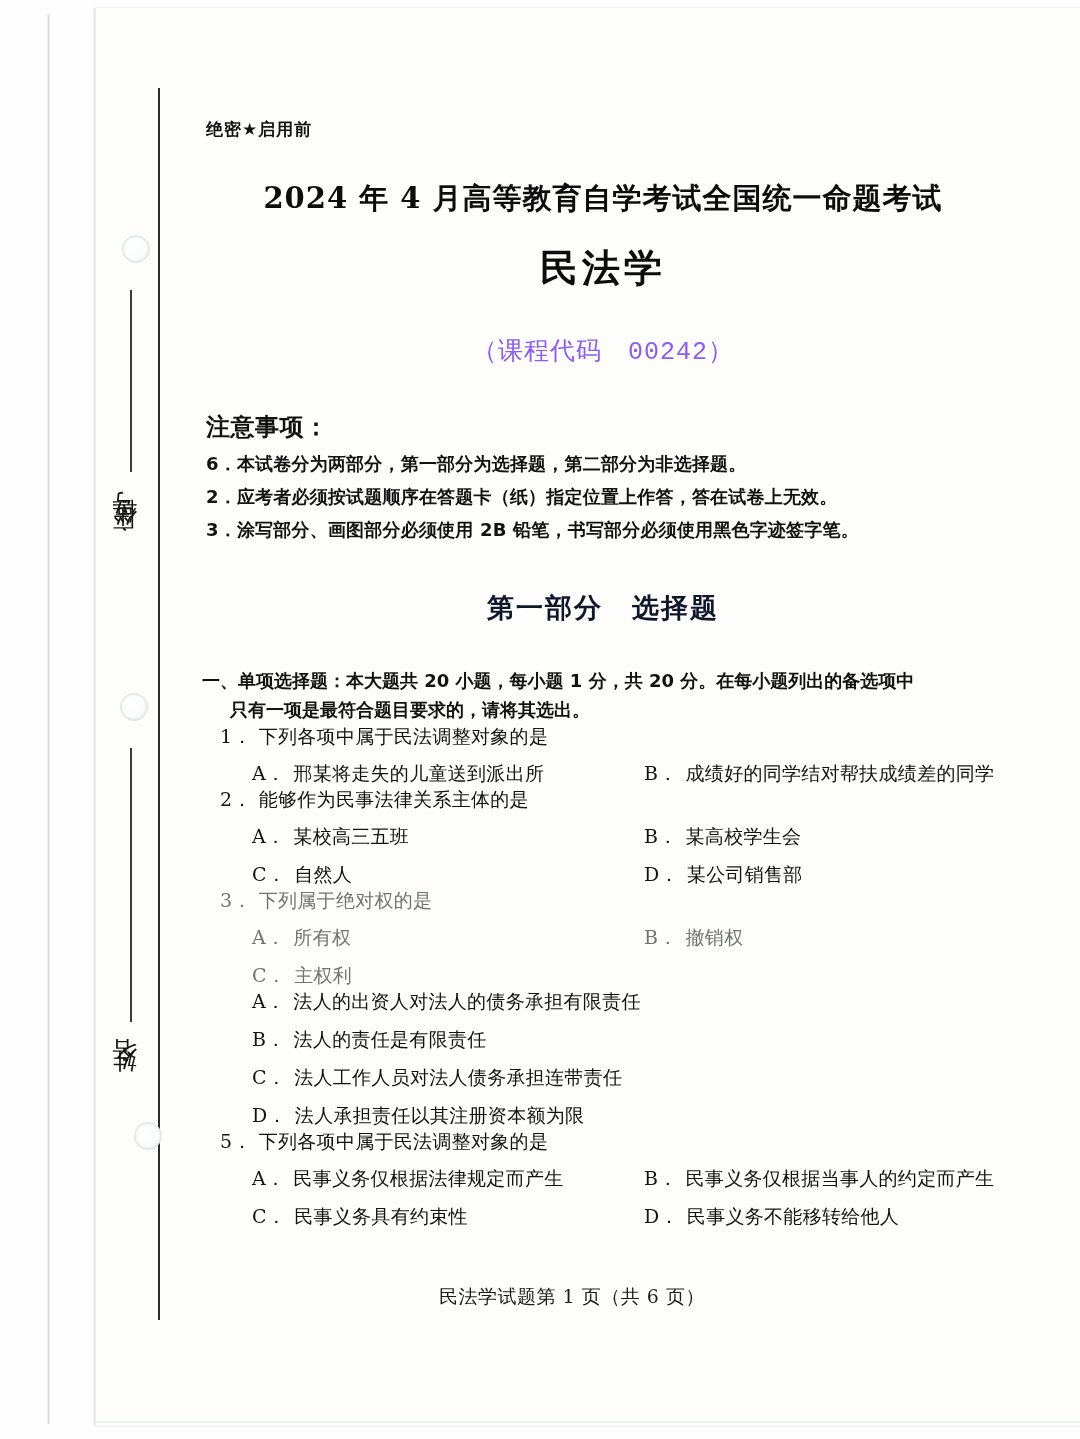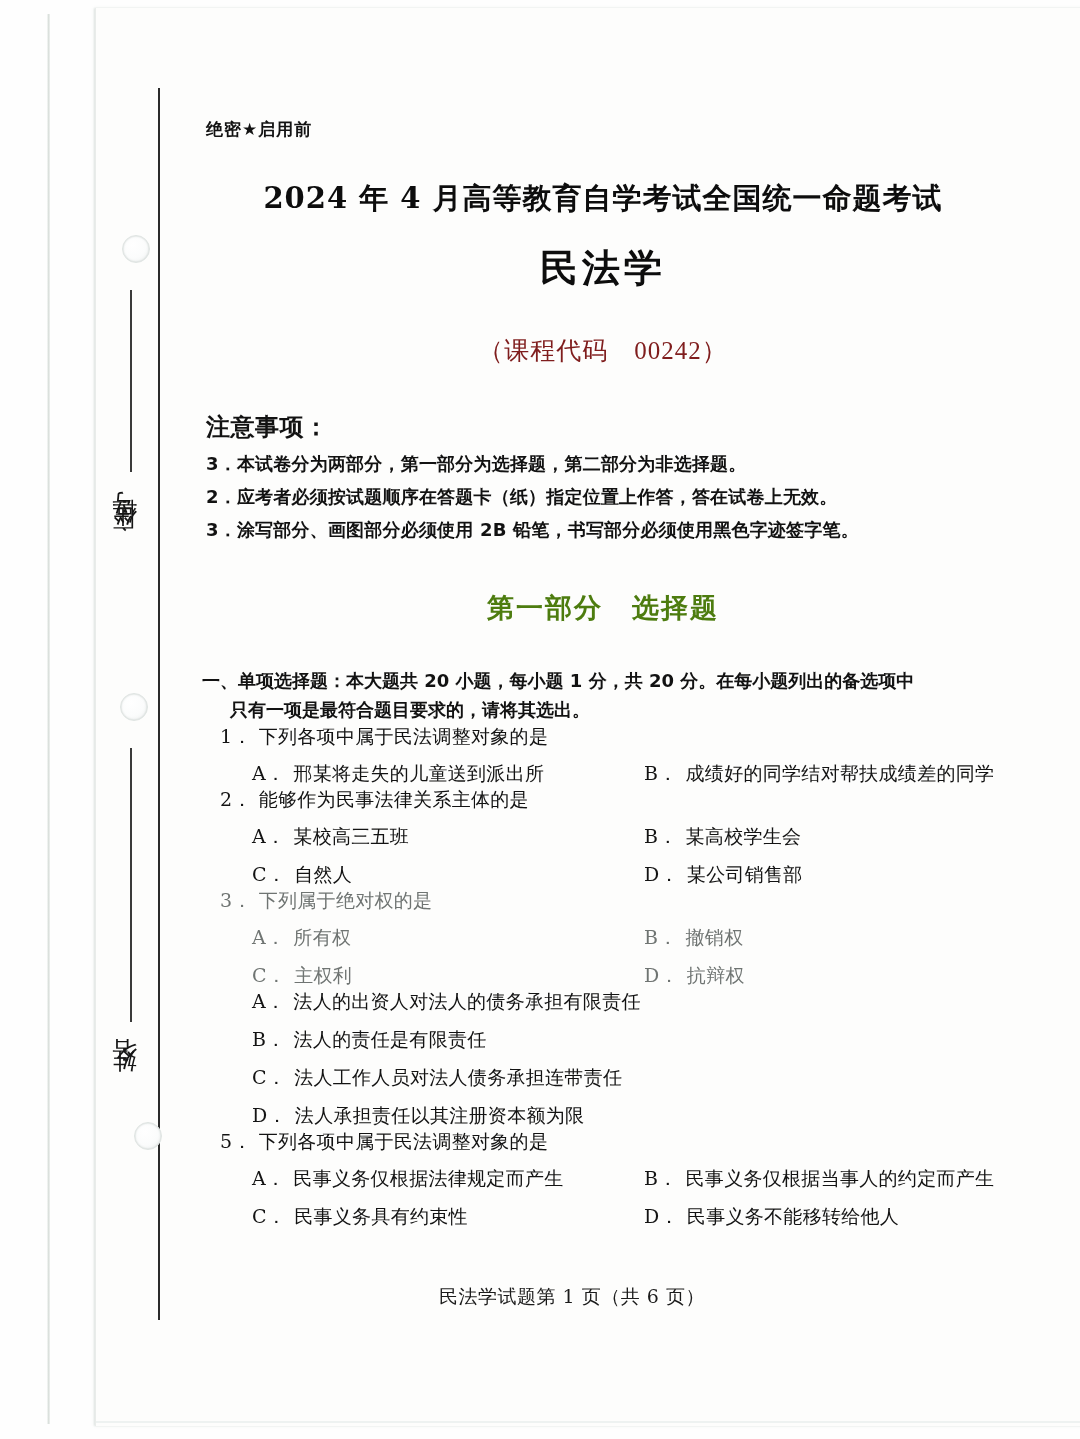--- a/index.html
+++ b/index.html
@@ -129,26 +129,26 @@
   .course-name {
     font-family: "DejaVu Serif", "Liberation Serif", serif;
     font-weight: bold;
     font-size: 38px;
     text-align: center;
     letter-spacing: 4px;
     margin: 24px 0 16px 0;
     color: #0d0d0d;
   }
   .course-code {
-    font-family: Liberation Serif, serif;
+    font-family: Liberation Mono, monospace;
     font-size: 25px;
     text-align: center;
     letter-spacing: 1px;
     margin: 40px 0 0 0;
-    color: #7f1d1d;
+    color: #8b5cf6;
   }
 
   .notice-block {
     margin: 44px 0 0 4px;
   }
   .notice-heading {
     font-family: "DejaVu Sans", "Liberation Sans", sans-serif;
     font-weight: bold;
     font-size: 24px;
     letter-spacing: 0.5px;
@@ -165,21 +165,21 @@
     white-space: nowrap;
   }
 
   .part-heading {
     font-family: "DejaVu Serif", "Liberation Serif", serif;
     font-weight: bold;
     font-size: 27px;
     text-align: center;
     letter-spacing: 2px;
     margin: 48px 0 0 0;
-    color: #4d7c0f;
+    color: #0f172a;
   }
 
   .group-intro {
     font-family: "DejaVu Sans", "Liberation Sans", sans-serif;
     font-weight: bold;
     font-size: 18px;
     line-height: 1.62;
     color: #121212;
     margin: 40px 0 0 0;
     padding-left: 0;
@@ -257,21 +257,21 @@
   <div class="content">
 
     <div class="secret-line">绝密★启用前</div>
 
     <div class="exam-title">2024 年 4 月高等教育自学考试全国统一命题考试</div>
     <div class="course-name">民法学</div>
     <div class="course-code">（课程代码　00242）</div>
 
     <div class="notice-block">
       <div class="notice-heading">注意事项：</div>
-      <div class="notice-item">3．本试卷分为两部分，第一部分为选择题，第二部分为非选择题。</div>
+      <div class="notice-item">6．本试卷分为两部分，第一部分为选择题，第二部分为非选择题。</div>
       <div class="notice-item">2．应考者必须按试题顺序在答题卡（纸）指定位置上作答，答在试卷上无效。</div>
       <div class="notice-item">3．涂写部分、画图部分必须使用 2B 铅笔，书写部分必须使用黑色字迹签字笔。</div>
     </div>
 
     <div class="part-heading">第一部分　选择题</div>
 
     <div class="group-intro">
       <span>一、单项选择题：本大题共 20 小题，每小题 1 分，共 20 分。在每小题列出的备选项中</span>
       <span class="ind2">只有一项是最符合题目要求的，请将其选出。</span>
     </div>
@@ -292,21 +292,20 @@
             <div class="opt"><span class="ltr">C．</span><span>自然人</span></div>
             <div class="opt"><span class="ltr">D．</span><span>某公司销售部</span></div>
           </div>
         </div>
         <div class="q faded">
           <div class="q-stem"><span class="num">3．</span><span>下列属于绝对权的是</span></div>
           <div class="opts2">
             <div class="opt"><span class="ltr">A．</span><span>所有权</span></div>
             <div class="opt"><span class="ltr">B．</span><span>撤销权</span></div>
             <div class="opt"><span class="ltr">C．</span><span>主权利</span></div>
-            <div class="opt"><span class="ltr">D．</span><span>抗辩权</span></div>
           </div>
         </div>
         <div class="q">
           <div class="opts1">
             <div class="opt"><span class="ltr">A．</span><span>法人的出资人对法人的债务承担有限责任</span></div>
             <div class="opt"><span class="ltr">B．</span><span>法人的责任是有限责任</span></div>
             <div class="opt"><span class="ltr">C．</span><span>法人工作人员对法人债务承担连带责任</span></div>
             <div class="opt"><span class="ltr">D．</span><span>法人承担责任以其注册资本额为限</span></div>
           </div>
         </div>

